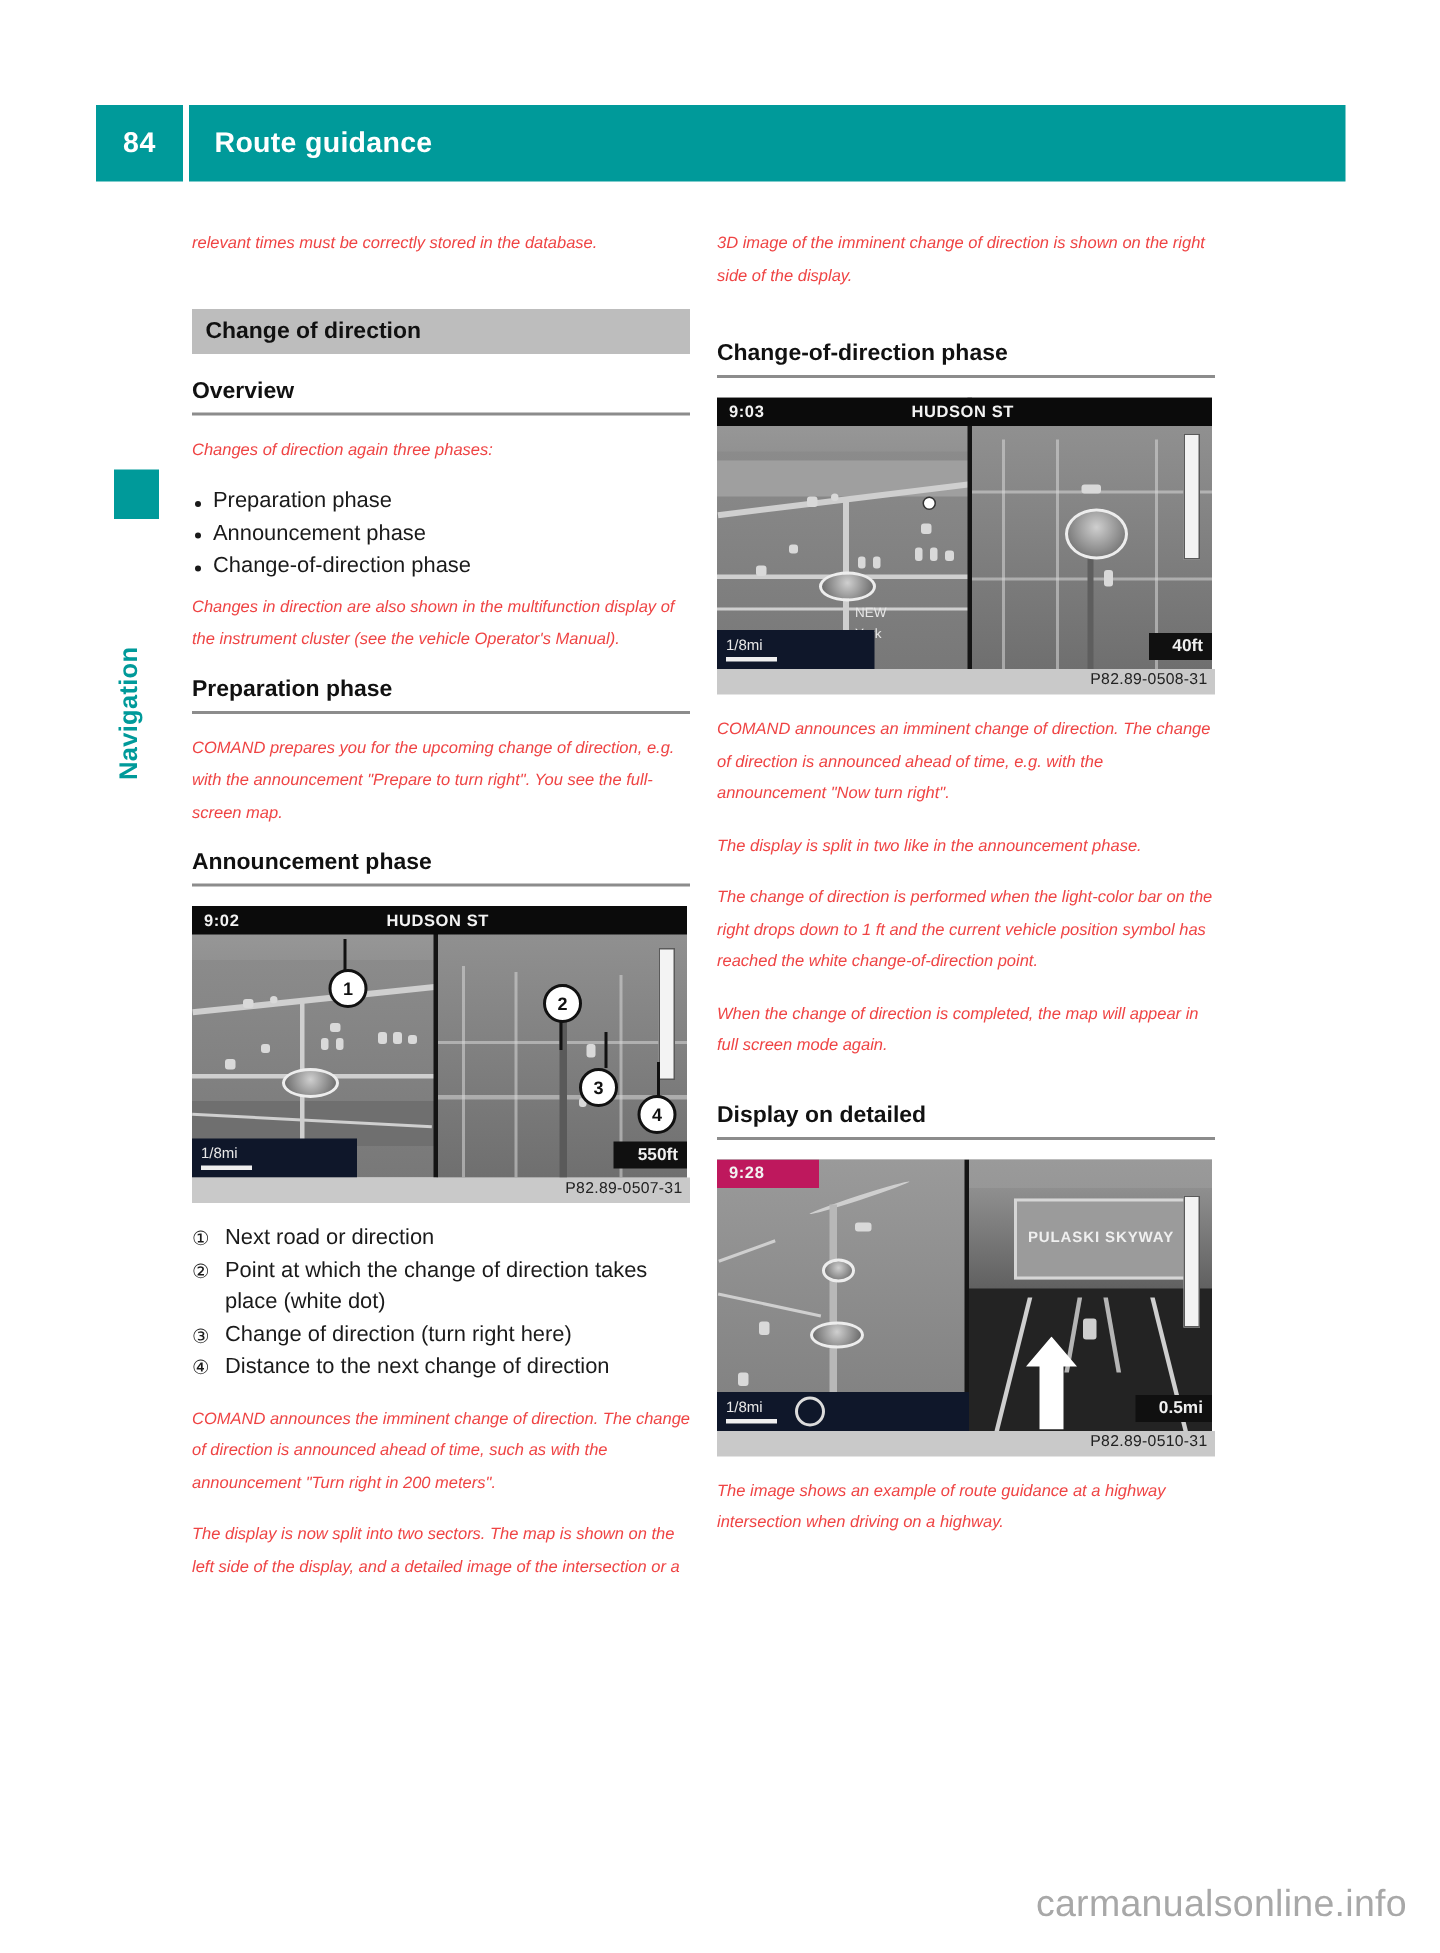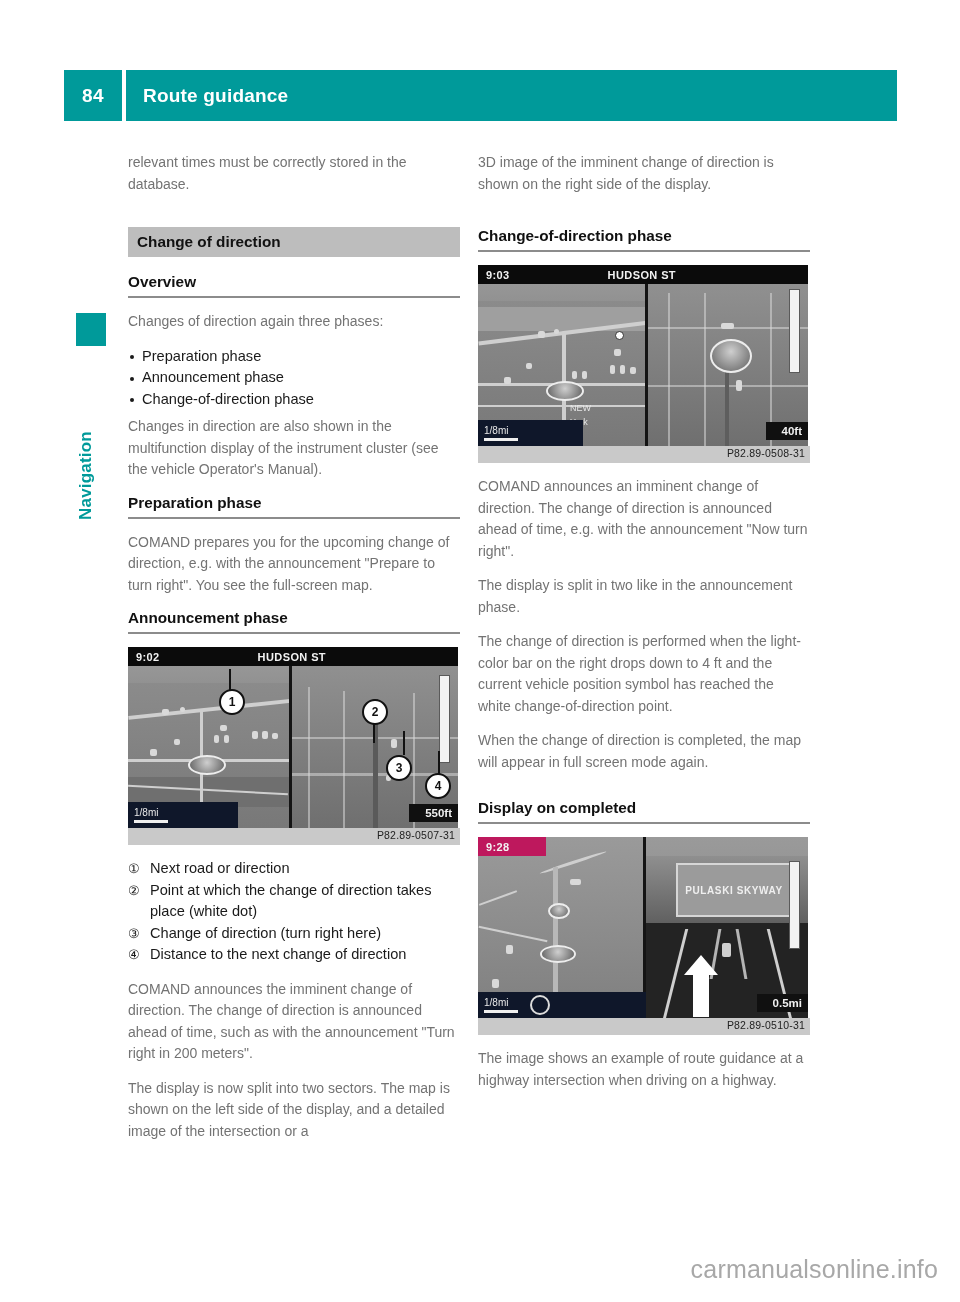--- a/index.html
+++ b/index.html
@@ -82,24 +82,25 @@
   
   .col {
     position: absolute;
     top: 152px;
     width: 332px;
   }
   #col-left  { left: 128px; }
   #col-right { left: 478px; }
 
   p.body, .body {
-    font-size: 14px;
+    font-size: 11px;
     line-height: 21.5px;
     margin: 0 0 13px 0;
-    color: #737373;
+    color: #ef4444;
+    font-style: italic;
   }
   .spacer-10 { height: 10px; }
   .spacer-16 { height: 16px; }
 
   
   .sec-bar {
     background: #bdbdbd;
     font-size: 15.3px;
     font-weight: bold;
     padding: 6px 0 6px 9px;
@@ -543,26 +544,26 @@
       </div>
       <div class="ns-dist">40ft</div>
     </div>
     <div class="fig-caption-bar">
       <span class="cap">P82.89-0508-31</span>
     </div>
   </div>
 
   <p class="body">COMAND announces an imminent change of direction. The change of direction is announced ahead of time, e.g. with the announcement "Now turn right".</p>
   <p class="body">The display is split in two like in the announcement phase.</p>
-  <p class="body">The change of direction is performed when the light-color bar on the right drops down to 4 ft and the current vehicle position symbol has reached the white change-of-direction point.</p>
+  <p class="body">The change of direction is performed when the light-color bar on the right drops down to 1 ft and the current vehicle position symbol has reached the white change-of-direction point.</p>
   <p class="body">When the change of direction is completed, the map will appear in full screen mode again.</p>
 
   <div class="spacer-10"></div>
 
-  <div class="sub-head">Display on completed</div>
+  <div class="sub-head">Display on detailed</div>
 
   <div class="figure">
     <div class="navshot">
       <div class="ns-sky" style="height:100%;background:linear-gradient(#9a9a9a,#7f7f7f);"></div>
 
       <div class="ns-road" style="left:60px;top:24px;width:70px;height:3px;border-radius:50%;transform:rotate(-18deg);"></div>
       <div class="ns-road" style="left:75px;top:30px;width:5px;height:150px;background:#b8b8b8;"></div>
       <div class="ns-road" style="left:0;top:96px;width:70px;height:2px;transform:rotate(12deg);"></div>
       <div class="ns-road" style="left:0;top:60px;width:40px;height:2px;transform:rotate(-20deg);"></div>
       <div class="ns-pin" style="left:92px;top:42px;width:11px;height:6px;"></div>

